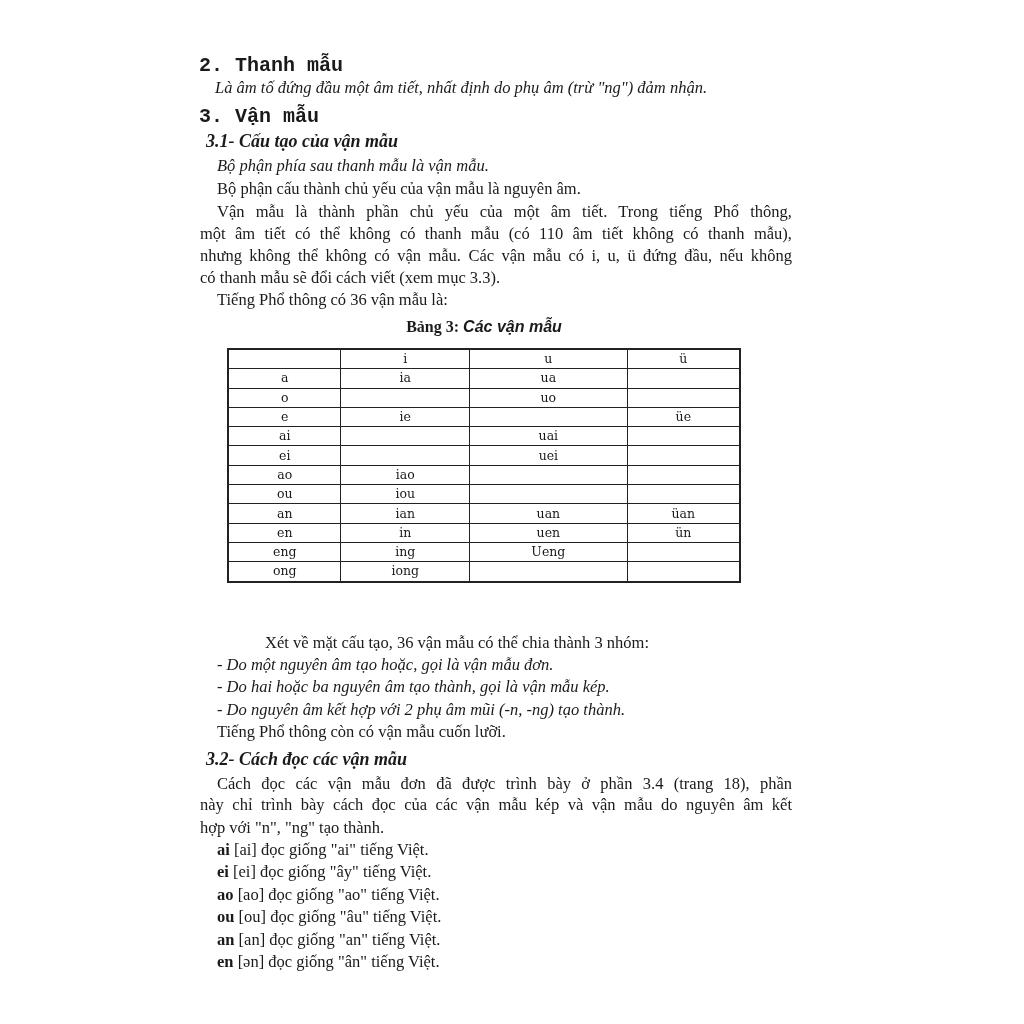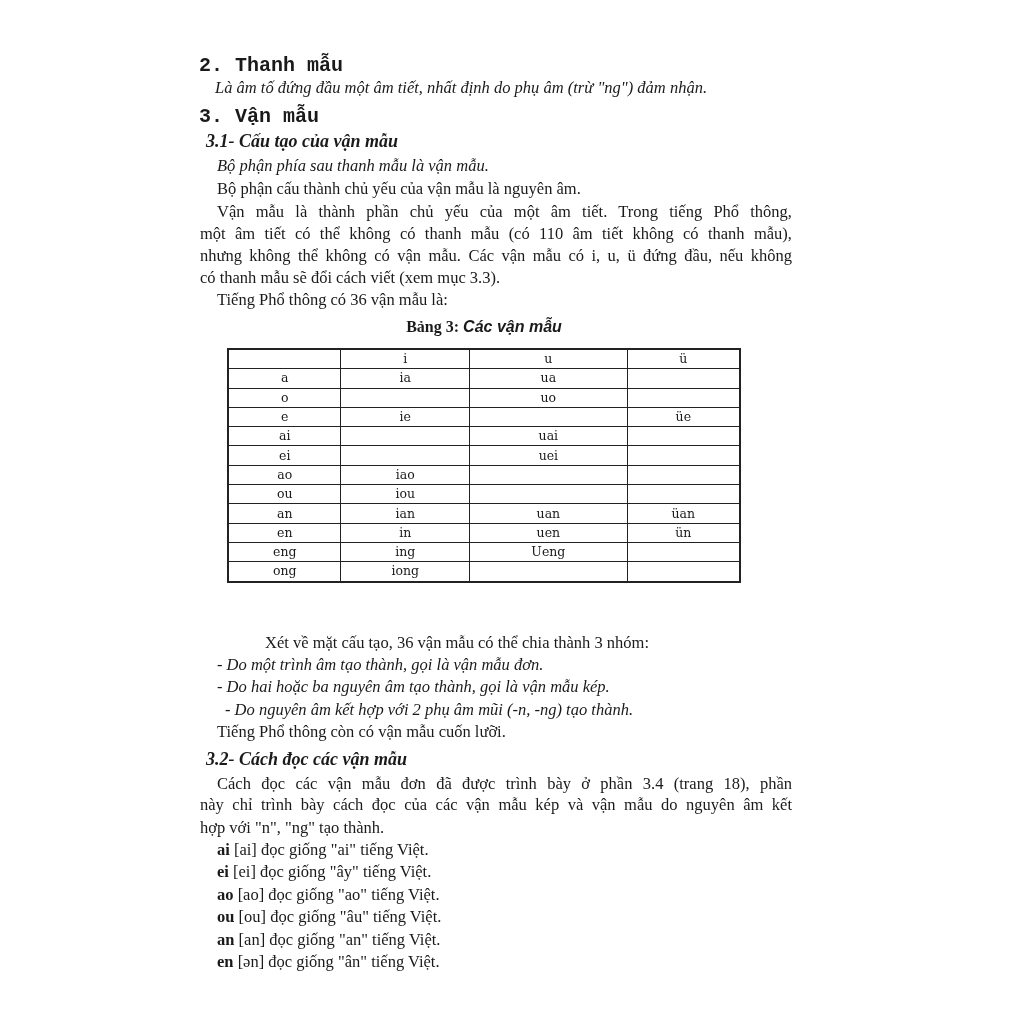--- a/index.html
+++ b/index.html
@@ -114,23 +114,23 @@
         <tr>
           <td>ong</td>
           <td>iong</td>
           <td></td>
           <td></td>
         </tr>
       </tbody>
   </table>
 
   <div class="abs body" style="left:217px; top:633px;margin-left:48px;">Xét về mặt cấu tạo, 36 vận mẫu có thể chia thành 3 nhóm:</div>
-  <div class="abs body ital" style="left:217px; top:655px;">- Do một trình âm tạo thành, gọi là vận mẫu đơn.</div>
+  <div class="abs body ital" style="left:217px; top:655px;">- Do một nguyên âm tạo hoặc, gọi là vận mẫu đơn.</div>
   <div class="abs body ital" style="left:217px; top:677px;">- Do hai hoặc ba nguyên âm tạo thành, gọi là vận mẫu kép.</div>
-  <div class="abs body ital" style="left:217px; top:700px;margin-left:8px;">- Do nguyên âm kết hợp với 2 phụ âm mũi (-n, -ng) tạo thành.</div>
+  <div class="abs body ital" style="left:217px; top:700px;">- Do nguyên âm kết hợp với 2 phụ âm mũi (-n, -ng) tạo thành.</div>
   <div class="abs body" style="left:217px; top:722px;">Tiếng Phổ thông còn có vận mẫu cuốn lưỡi.</div>
 
   <div class="abs boldital" style="left:206px; top:749px;">3.2- Cách đọc các vận mẫu</div>
   <div class="abs body just" style="left:217px; top:774px; width:575px;">Cách đọc các vận mẫu đơn đã được trình bày ở phần 3.4 (trang 18), phần</div>
   <div class="abs body just" style="left:200px; top:795px; width:592px;">này chỉ trình bày cách đọc của các vận mẫu kép và vận mẫu do nguyên âm kết</div>
   <div class="abs body" style="left:200px; top:818px;">hợp với "n", "ng" tạo thành.</div>
 
   <div id="readings">
       <div class="abs body" style="left: 217px; top: 840px;"><b>ai</b><span style="white-space: pre;"> [ai] đọc giống "ai" tiếng Việt.</span></div>
       <div class="abs body" style="left: 217px; top: 862.4px;"><b>ei</b><span style="white-space: pre;"> [ei] đọc giống "ây" tiếng Việt.</span></div>

